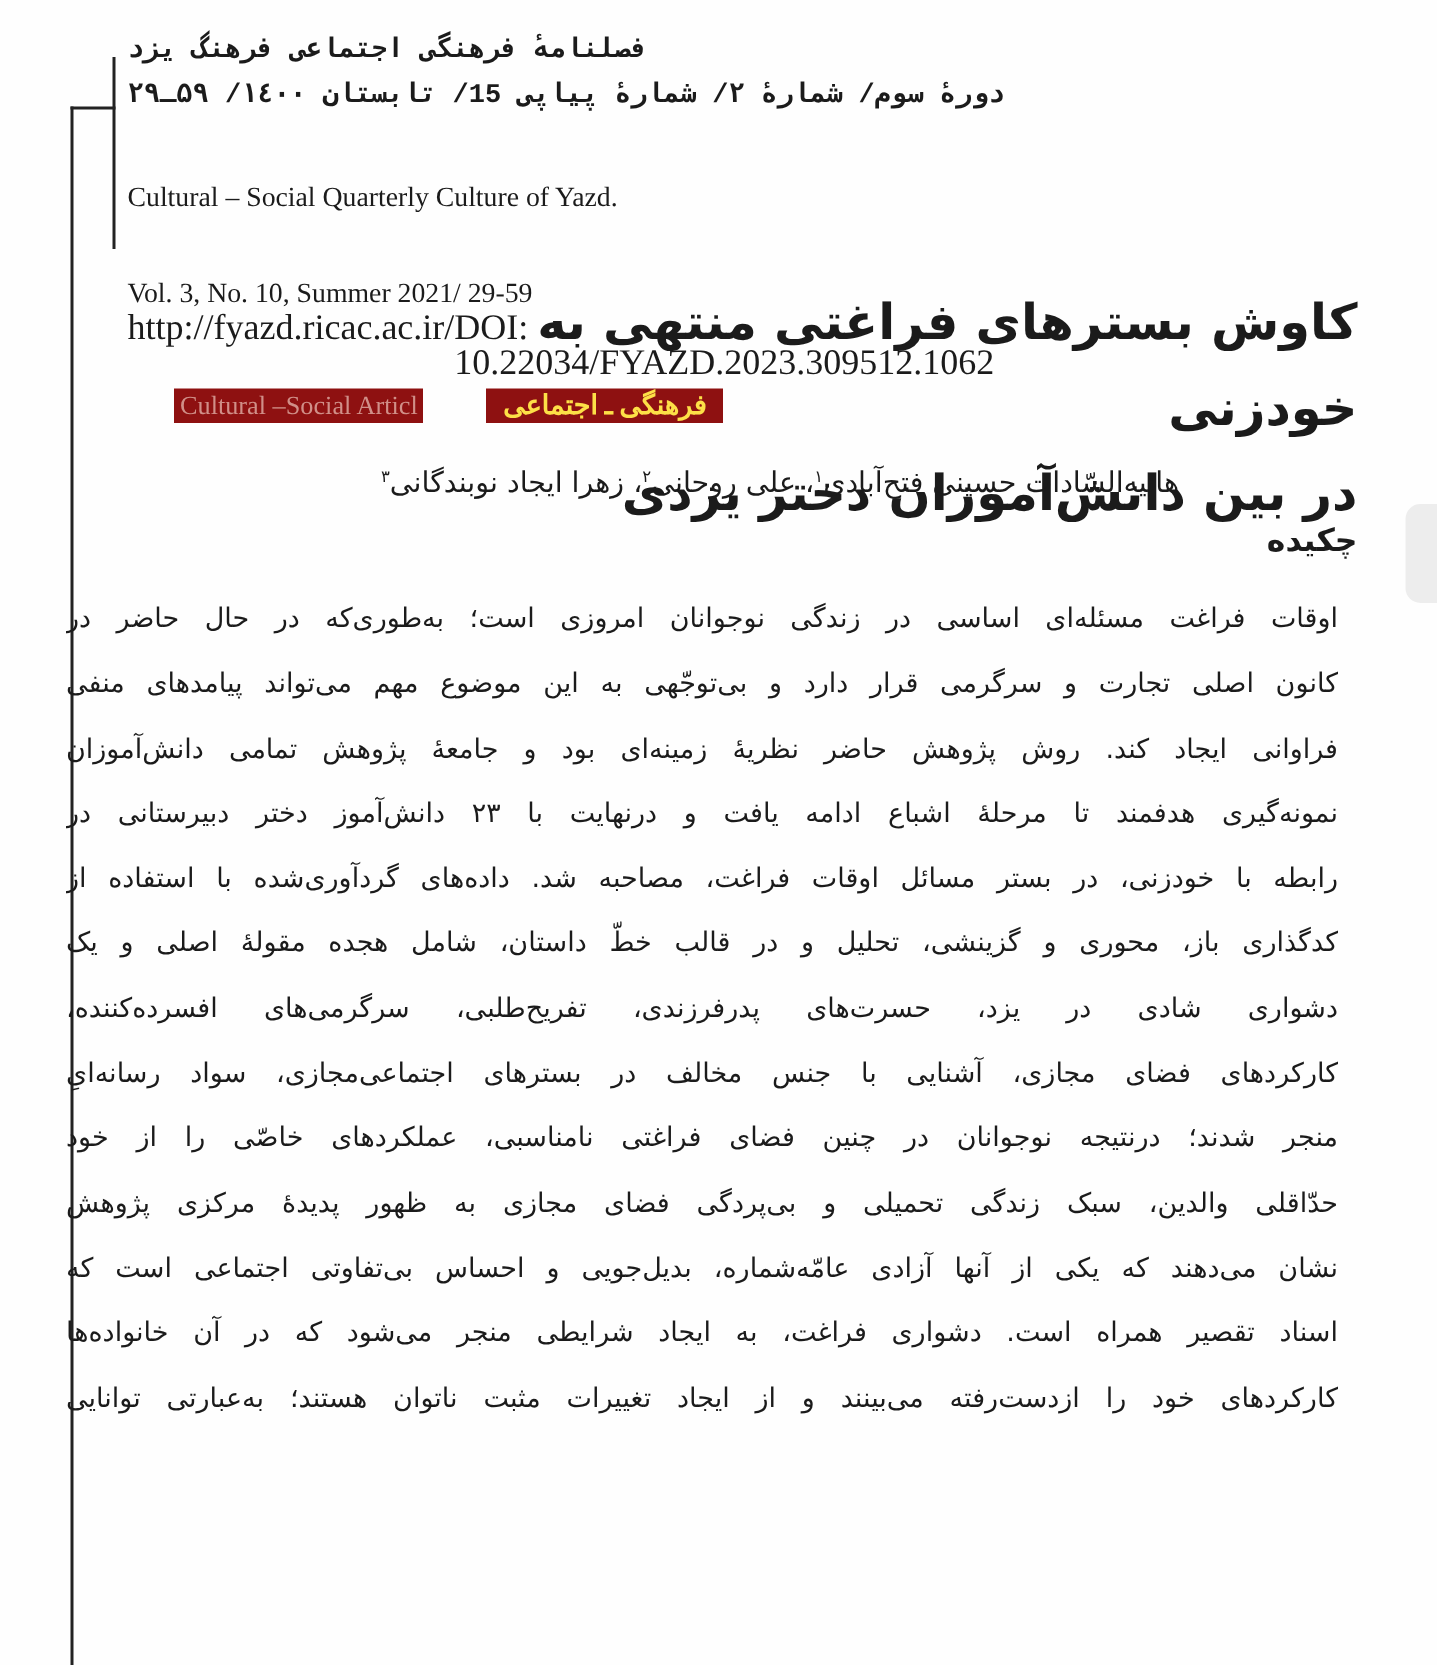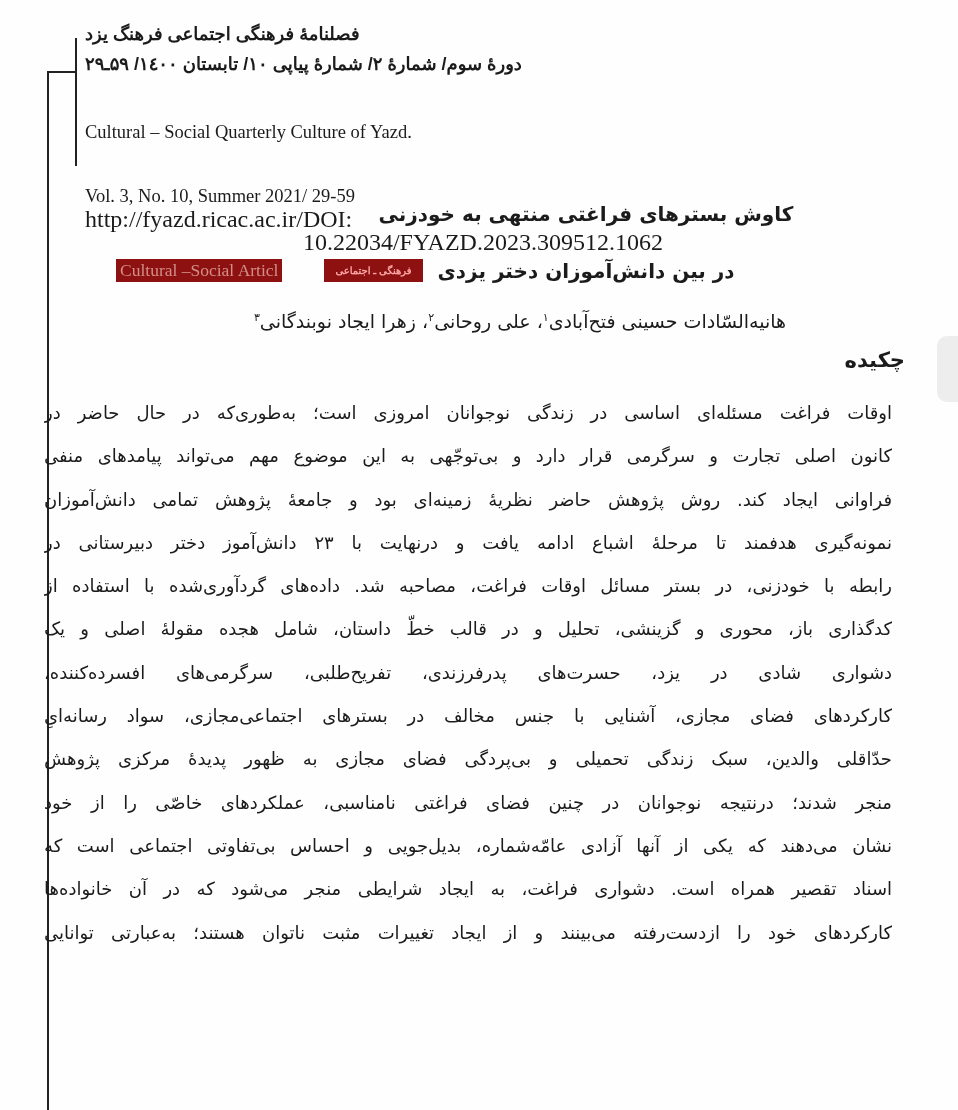--- a/index.html
+++ b/index.html
@@ -13,32 +13,32 @@
   }
   
   .rule{position:absolute;background:#222;}
   .rule-long-v{left:47px;top:71px;width:2px;height:1039px;}
   .rule-h{left:47px;top:71px;width:30px;height:2px;}
   .rule-short-v{left:75px;top:38px;width:2px;height:128px;}
   .scan-shadow{position:absolute;right:0;top:336px;width:21px;height:66px;background:#ededed;border-radius:10px 0 0 10px;}
 
   
   .header{position:absolute;left:85px;top:20px;width:600px;text-align:left;}
-  .h-fa{direction:rtl;text-align:left;font-weight:700;font-size:18px;line-height:29px;font-family:Liberation Sans, sans-serif;}
+  .h-fa{direction:rtl;text-align:left;font-weight:700;font-size:18px;line-height:29px;font-family:Liberation Mono, monospace;}
   .h-fa2{line-height:31px;}
   .h-en{direction:ltr;font-family:"Liberation Serif",serif;font-size:18.5px;line-height:23px;margin-top:41px;}
   .h-url-row{direction:ltr;display:flex;font-family:Liberation Serif, serif;font-size:24px;line-height:23px;}
   .badge-row{display:flex;gap:42px;align-items:center;margin-top:5px;padding-left:31px;}
   .badge{height:23px;line-height:23px;background:#8E1111;}
   .badge-en{color:#D質;color:#D August;color:#D08F88;font-family:"Liberation Serif",serif;font-size:17.5px;padding:0 4px;}
-  .badge-fa{color:#fca5a5;direction:rtl;font-family:Liberation Sans, sans-serif;font-weight:700;font-size:10px;padding:0 11px;}
+  .badge-fa{color:#fde047;direction:rtl;font-family:Liberation Serif, serif;font-weight:700;font-size:18px;padding:0 11px;}
 
   
-  .title{position:absolute;left:256px;top:186px;width:660px;text-align:center;direction:rtl;
-         font-weight:700;font-size:20px;line-height:57px;}
+  .title{position:absolute;left:245px;top:186px;width:660px;direction:rtl;
+         font-weight:700;font-size:33px;line-height:57px;}
   .authors{position:absolute;left:100px;top:303px;width:840px;text-align:center;direction:rtl;
            font-size:19px;line-height:30px;}
   .authors sup{font-size:11px;}
 
   
   .abstract-heading{position:absolute;right:53px;top:348px;direction:rtl;font-weight:700;font-size:21px;}
   .abstract{position:absolute;left:44px;top:391px;width:848px;direction:rtl;}
   .abs-line{
     font-size:18px;
     height:43.3px;line-height:43.3px;
@@ -53,21 +53,21 @@
 
 <div class="page">
 
   <div class="rule rule-long-v"></div>
   <div class="rule rule-h"></div>
   <div class="rule rule-short-v"></div>
   <div class="scan-shadow"></div>
 
   <div class="header">
     <div class="h-fa">فصلنامهٔ فرهنگی اجتماعی فرهنگ یزد</div>
-    <div class="h-fa h-fa2">دورهٔ سوم/ شمارهٔ ۲/ شمارهٔ پیاپی ۱۰/ تابستان ۱٤۰۰/ ۵۹ـ۲۹</div>
+    <div class="h-fa h-fa2">دورهٔ سوم/ شمارهٔ ۲/ شمارهٔ پیاپی 15/ تابستان ۱٤۰۰/ ۵۹ـ۲۹</div>
     <div class="h-en">Cultural – Social Quarterly Culture of Yazd.</div>
     <div class="h-en">Vol. 3, No. 10, Summer 2021/ 29-59</div>
     <div class="h-url-row">
       <span>http://fyazd.ricac.ac.ir/</span>
       <span>DOI: 10.22034/FYAZD.2023.309512.1062</span>
     </div>
     <div class="badge-row">
       <span class="badge badge-en">Cultural –Social Articl</span>
       <span class="badge badge-fa">فرهنگی ـ اجتماعی</span>
     </div>
@@ -84,20 +84,20 @@
 
   <div class="abstract">
     <div class="abs-line">اوقات فراغت مسئله‌ای اساسی در زندگی نوجوانان امروزی است؛ به‌طوری‌که در حال حاضر در</div>
     <div class="abs-line">کانون اصلی تجارت و سرگرمی قرار دارد و بی‌توجّهی به این موضوع مهم می‌تواند پیامدهای منفی</div>
     <div class="abs-line">فراوانی ایجاد کند. روش پژوهش حاضر نظریهٔ زمینه‌ای بود و جامعهٔ پژوهش تمامی دانش‌آموزان</div>
     <div class="abs-line">نمونه‌گیری هدفمند تا مرحلهٔ اشباع ادامه یافت و درنهایت با ۲۳ دانش‌آموز دختر دبیرستانی در</div>
     <div class="abs-line">رابطه با خودزنی، در بستر مسائل اوقات فراغت، مصاحبه شد. داده‌های گردآوری‌شده با استفاده از</div>
     <div class="abs-line">کدگذاری باز، محوری و گزینشی، تحلیل و در قالب خطّ داستان، شامل هجده مقولهٔ اصلی و یک</div>
     <div class="abs-line">دشواری شادی در یزد، حسرت‌های پدرفرزندی، تفریح‌طلبی، سرگرمی‌های افسرده‌کننده،</div>
     <div class="abs-line">کارکردهای فضای مجازی، آشنایی با جنس مخالف در بسترهای اجتماعی‌مجازی، سواد رسانه‌ایِ</div>
+    <div class="abs-line">منجر شدند؛ درنتیجه نوجوانان در چنین فضای فراغتی نامناسبی، عملکردهای خاصّی را از خود</div>
     <div class="abs-line">حدّاقلی والدین، سبک زندگی تحمیلی و بی‌پردگی فضای مجازی به ظهور پدیدهٔ مرکزی پژوهش</div>
-    <div class="abs-line">منجر شدند؛ درنتیجه نوجوانان در چنین فضای فراغتی نامناسبی، عملکردهای خاصّی را از خود</div>
     <div class="abs-line">نشان می‌دهند که یکی از آنها آزادی عامّه‌شماره، بدیل‌جویی و احساس بی‌تفاوتی اجتماعی است که</div>
     <div class="abs-line">اسناد تقصیر همراه است. دشواری فراغت، به ایجاد شرایطی منجر می‌شود که در آن خانواده‌ها</div>
     <div class="abs-line">کارکردهای خود را ازدست‌رفته می‌بینند و از ایجاد تغییرات مثبت ناتوان هستند؛ به‌عبارتی توانایی</div>
   </div>
 
 </div>
 
 </body></html>

